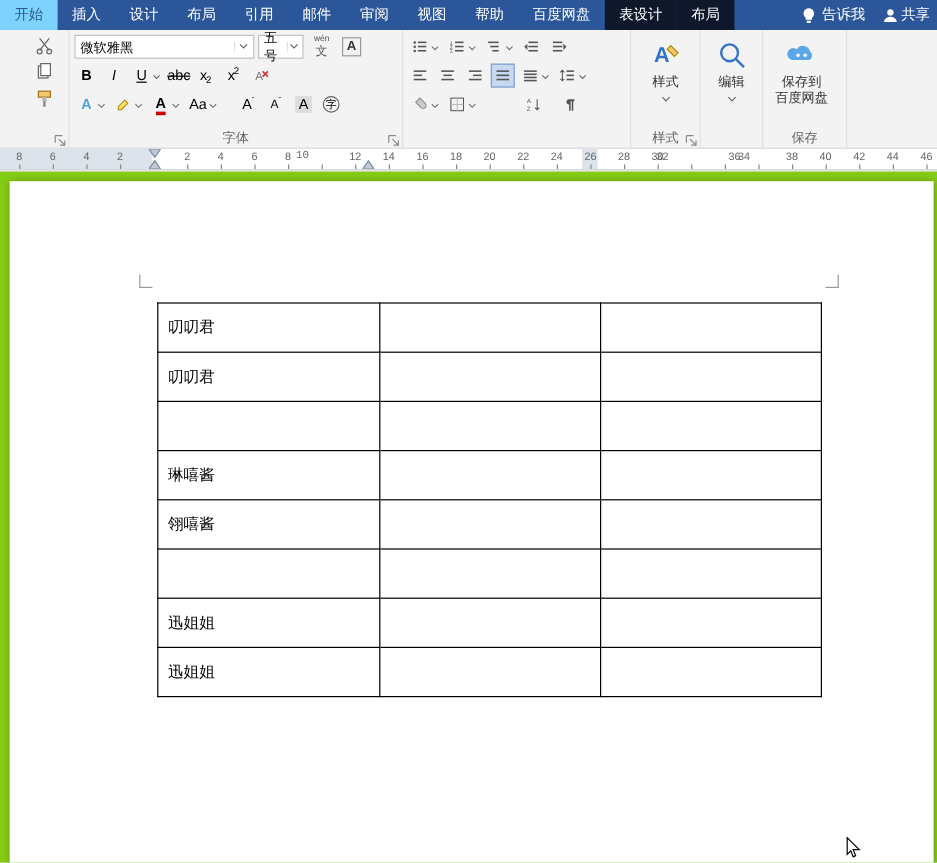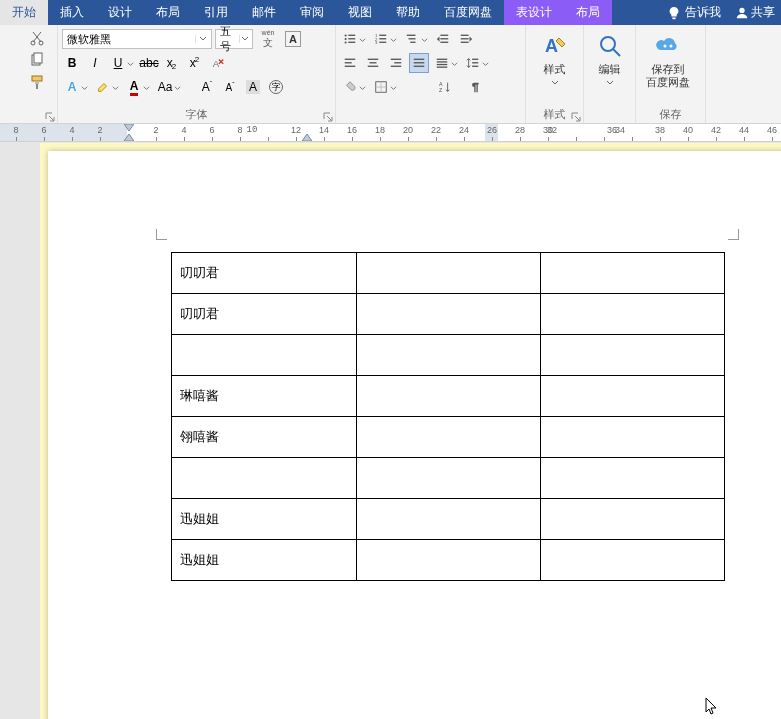--- a/index.html
+++ b/index.html
@@ -24,25 +24,25 @@
   }
   .tab {
     padding: 0 12px;
     display: flex;
     align-items: center;
     height: 100%;
     cursor: pointer;
     white-space: nowrap;
   }
   .tab.active {
-    background: #e5e5e5;
+    background: #7dd3fc;
     color: #2b579a;
   }
   .tab.contextual {
-    background: #8b5cf6;
+    background: #0f172a;
     color: #fff;
   }
   .tabs-spacer { flex: 1; }
   .tell-me {
     display: flex;
     align-items: center;
     padding: 0 8px;
     gap: 4px;
   }
   .share {
@@ -207,23 +207,22 @@
   }
   .ruler-ind {
     position:absolute;
     width:10px;height:8px;
   }
   
   .doc-area {
     position:absolute;
     top:143px;
     left:0; right:0; bottom:0;
-    background:#fef9c3;
+    background:#84cc16;
     overflow:hidden;
-    margin-left:40px;
   }
   .page {
     position:absolute;
     left:8px;
     top:8px;
     width:770px;
     height:700px;
     background:#fff;
     box-shadow:0 0 6px rgba(0,0,0,0.25);
   }

